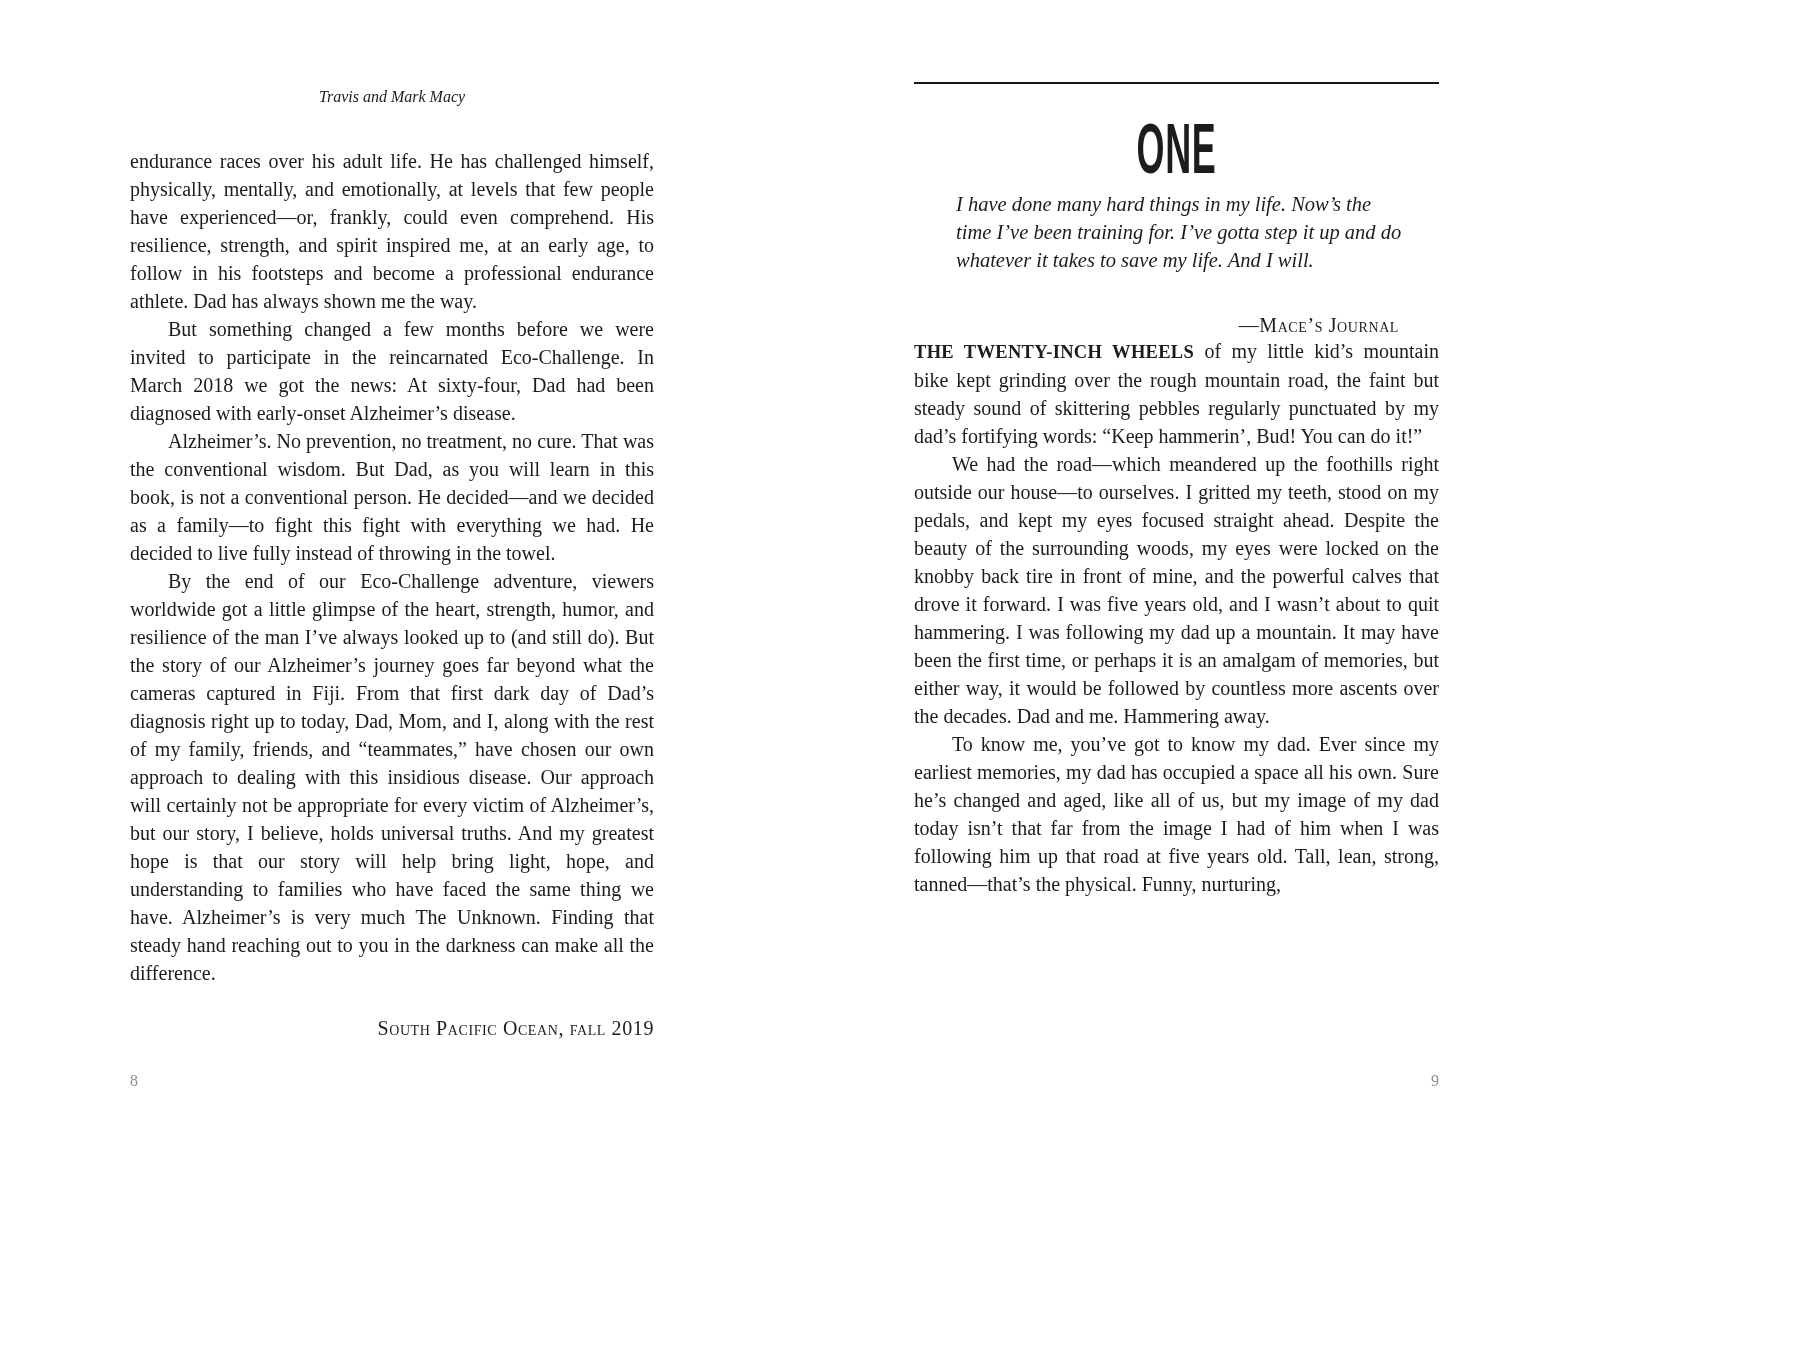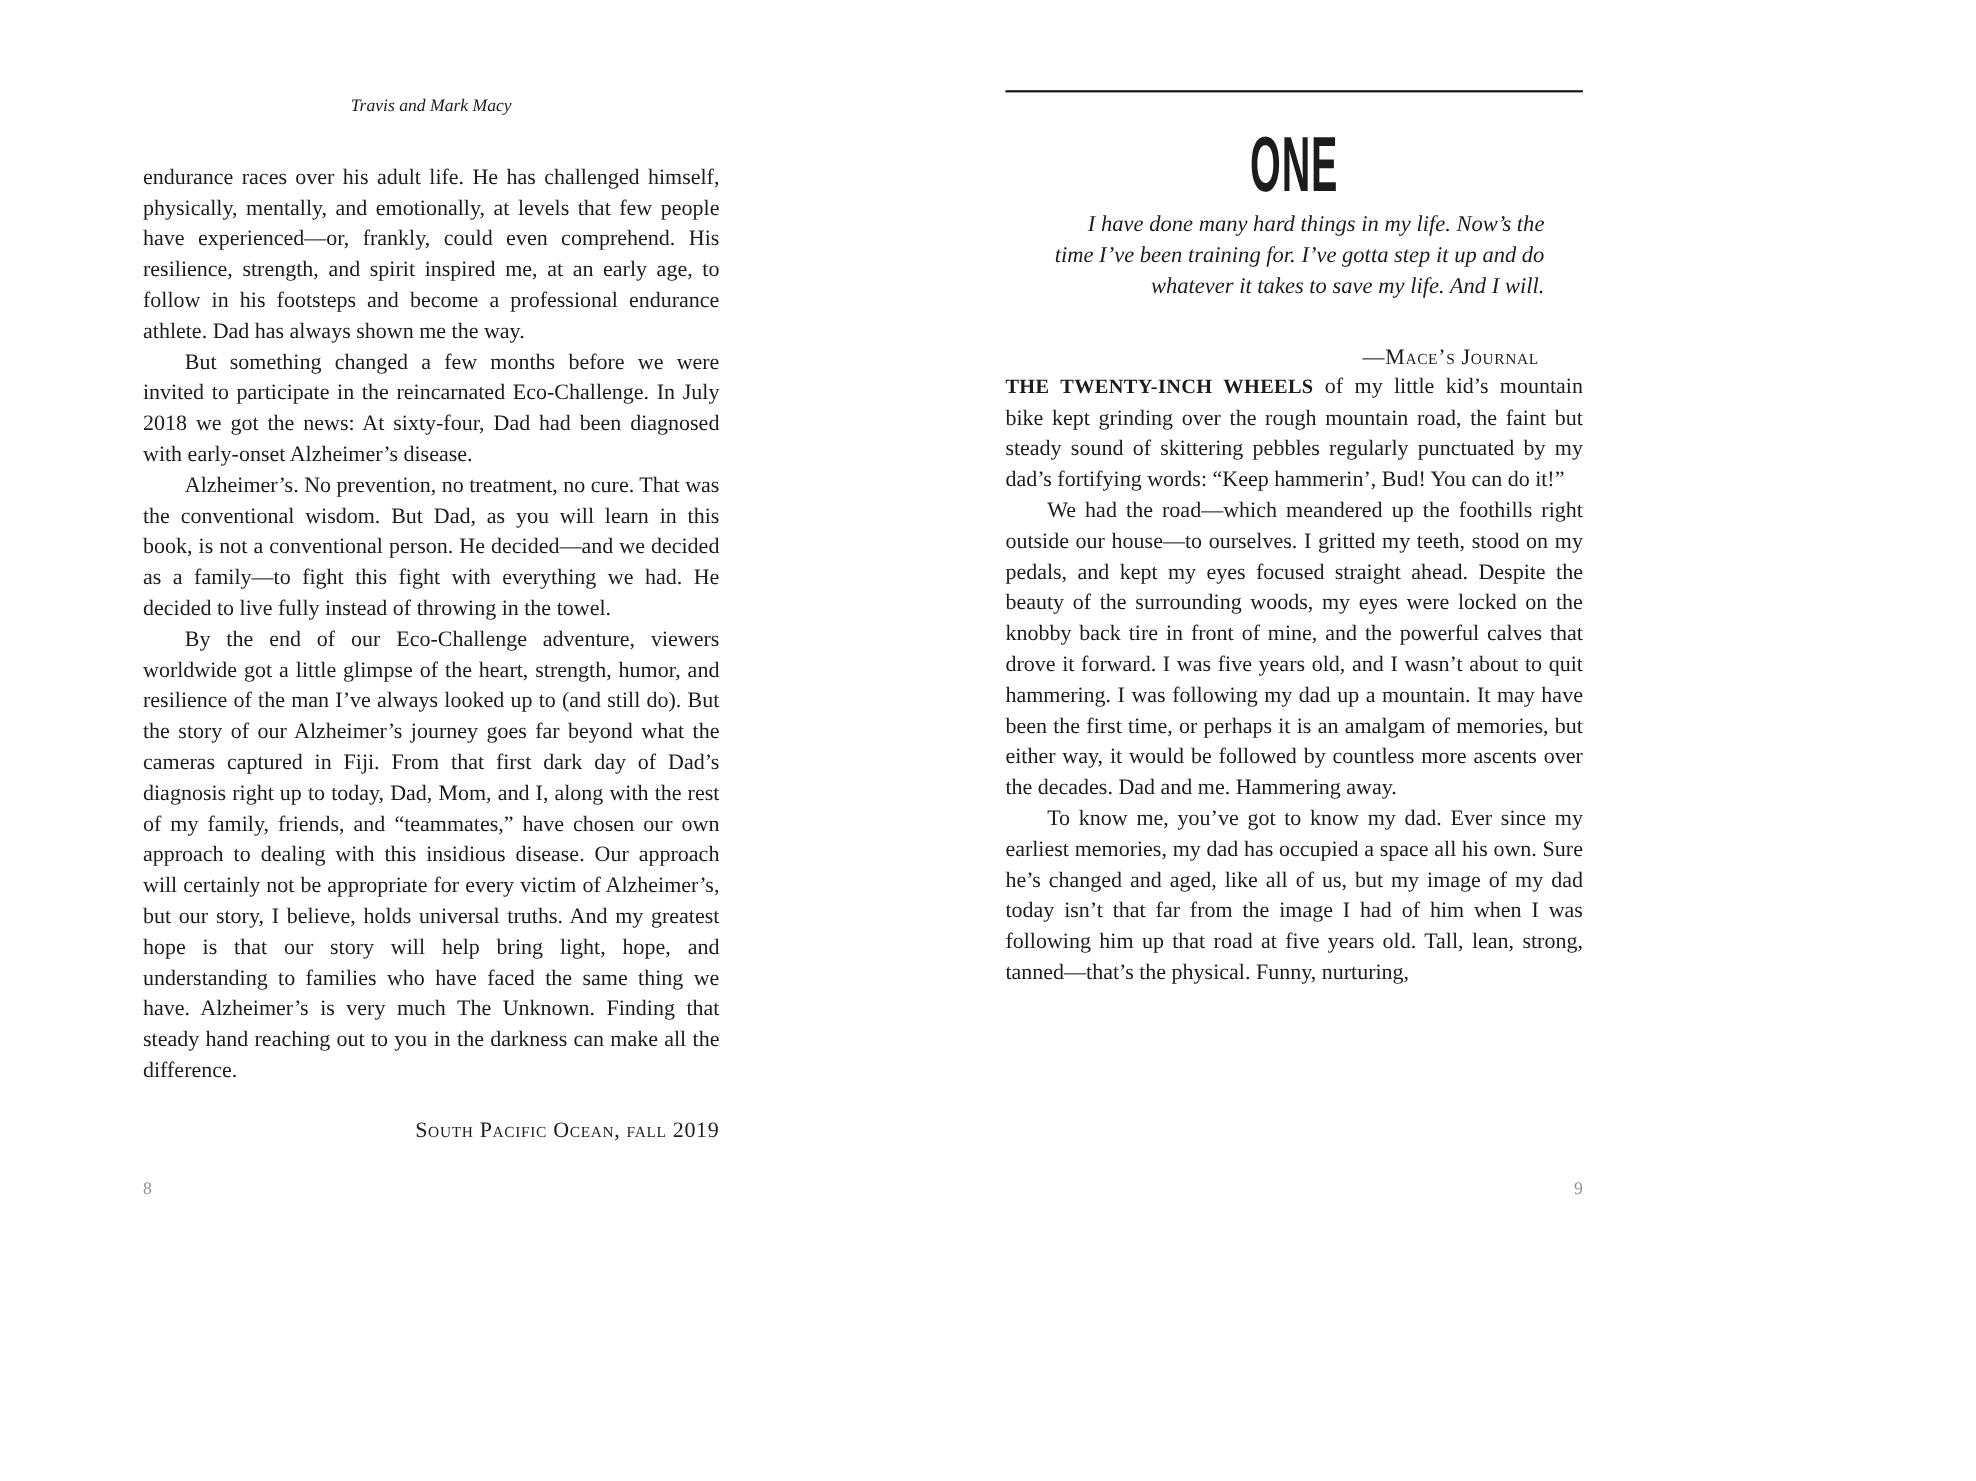--- a/index.html
+++ b/index.html
@@ -58,21 +58,21 @@
     transform-origin: center top;
     height: 82px;
   }
 
   .epigraph {
     margin-left: 42px;
     width: 448px;
     font-style: italic;
     font-size: 20.5px;
     line-height: 28px;
-    text-align: right;
+    text-align: left;
   }
 
   .attribution {
     margin-top: 40px;
     margin-right: 40px;
     text-align: right;
     font-variant: small-caps;
     letter-spacing: 0.6px;
     font-size: 20px;
   }
@@ -99,21 +99,21 @@
 </head>
 <body>
 
 <div>
 
   <div class="column" id="col-left">
     <div class="running-header">Travis and Mark Macy</div>
 
     <div class="body-text">
       <p class="no-indent">endurance races over his adult life. He has challenged himself, physically, mentally, and emotionally, at levels that few people have experienced—or, frankly, could even comprehend. His resilience, strength, and spirit inspired me, at an early age, to follow in his footsteps and become a professional endurance athlete. Dad has always shown me the way.</p>
-      <p>But something changed a few months before we were invited to participate in the reincarnated Eco-Challenge. In July 2018 we got the news: At sixty-four, Dad had been diagnosed with early-onset Alzheimer’s disease.</p>
+      <p>But something changed a few months before we were invited to participate in the reincarnated Eco-Challenge. In March 2018 we got the news: At sixty-four, Dad had been diagnosed with early-onset Alzheimer’s disease.</p>
       <p>Alzheimer’s. No prevention, no treatment, no cure. That was the conventional wisdom. But Dad, as you will learn in this book, is not a conventional person. He decided—and we decided as a family—to fight this fight with everything we had. He decided to live fully instead of throwing in the towel.</p>
       <p>By the end of our Eco-Challenge adventure, viewers worldwide got a little glimpse of the heart, strength, humor, and resilience of the man I’ve always looked up to (and still do). But the story of our Alzheimer’s journey goes far beyond what the cameras captured in Fiji. From that first dark day of Dad’s diagnosis right up to today, Dad, Mom, and I, along with the rest of my family, friends, and “teammates,” have chosen our own approach to dealing with this insidious disease. Our approach will certainly not be appropriate for every victim of Alzheimer’s, but our story, I believe, holds universal truths. And my greatest hope is that our story will help bring light, hope, and understanding to families who have faced the same thing we have. Alzheimer’s is very much The Unknown. Finding that steady hand reaching out to you in the darkness can make all the difference.</p>
     </div>
 
     <div class="signoff">South Pacific Ocean, fall 2019</div>
   </div>
 
   <div class="column" id="col-right">
     <div class="chapter-rule"></div>
 

